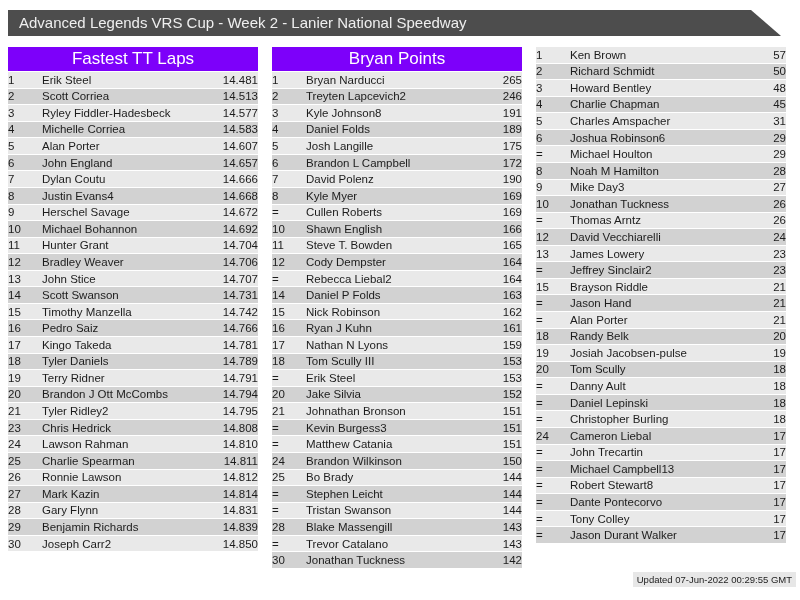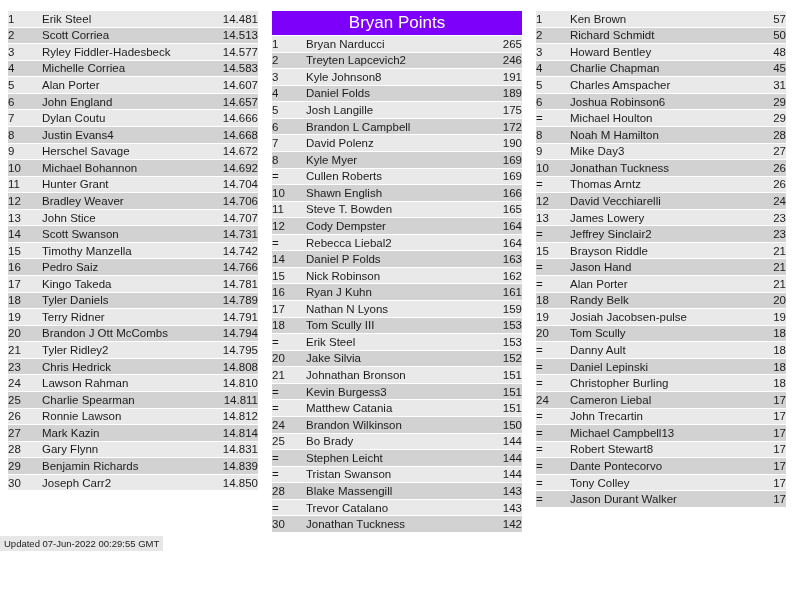--- a/index.html
+++ b/index.html
@@ -59,38 +59,43 @@
   }
   table.board-table tr:nth-child(odd) td  { background: var(--row-odd, #e9e9e9); }
   table.board-table tr:nth-child(even) td { background: var(--row-even, #d2d2d2); }
   td.rank  { width: 34px; padding-left: 6px; }
   td.name  { }
   td.value { width: 52px; text-align: right; padding-right: 8px; }
 
   
   .footer-row {
     display: flex;
+    justify-content: flex-end;
     margin: 3px 4px 0 0;
   }
   .updated {
     background: #e7e7e7;
     color: #222222;
     font-size: 9.5px;
     padding: 2px 4px;
   }
 </style>
 </head>
 <body>
 
 <div class="page">
 
+  <div class="banner">
+    <span class="banner-text">Advanced Legends VRS Cup - Week 2 - Lanier National Speedway</span>
+  </div>
 
   <div class="boards">
 
     <div class="board">
+      <div class="board-header">Fastest TT Laps</div>
       <table class="board-table">
         <tbody>
             <tr>
               <td class="rank">1</td>
               <td class="name">Erik Steel</td>
               <td class="value">14.481</td>
             </tr>
             <tr>
               <td class="rank">2</td>
               <td class="name">Scott Corriea</td>

